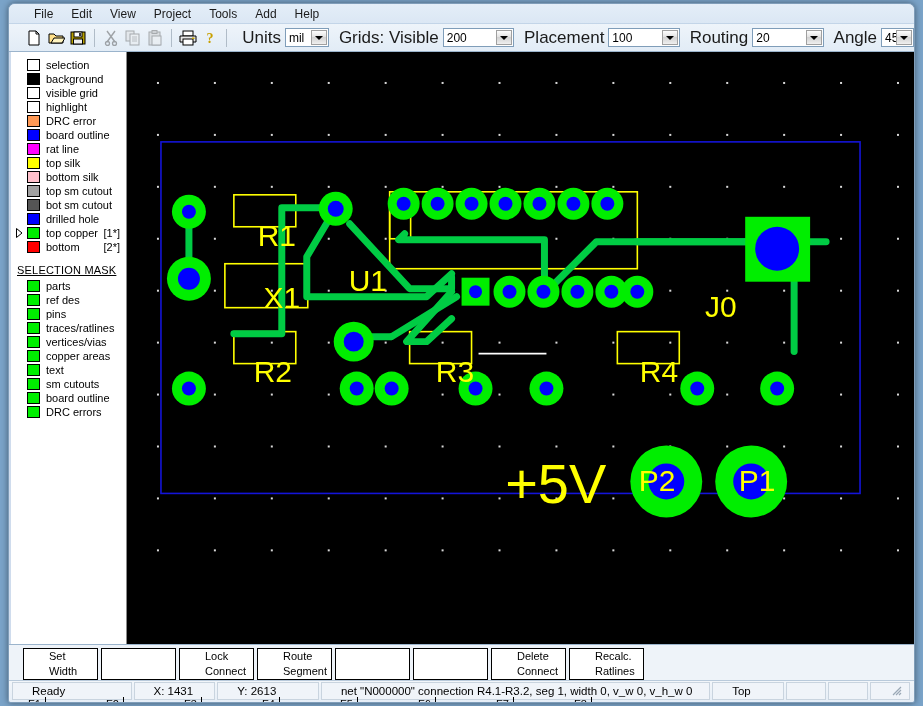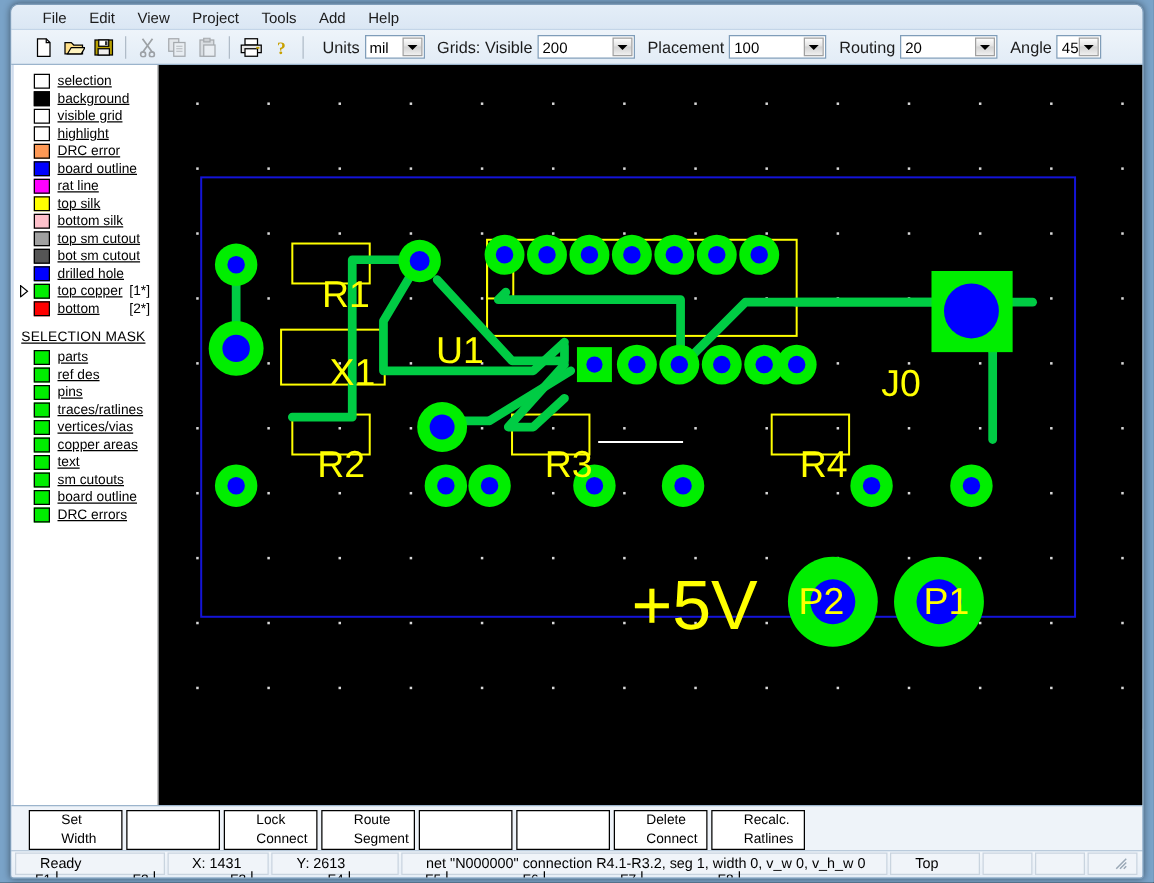--- a/index.html
+++ b/index.html
@@ -79,21 +79,21 @@
     border-bottom: 1px solid #9bb4cc;
     gap: 0px;
   }
   .tbtn {
     width: 24px; height: 22px;
     display: flex; align-items: center; justify-content: center;
     border: 1px solid transparent;
   }
   .tsep { width: 1px; height: 18px; background: #b0bcc8; margin: 0 5px; }
   .tlabel {
-    font-size: 13px; color: #1b1b1b; margin: 0 4px 0 10px; white-space: nowrap;
+    font-size: 17px; color: #1b1b1b; margin: 0 4px 0 10px; white-space: nowrap;
   }
   .combo {
     height: 19px; border: 1px solid #7f9db9; background: #fff;
     display: flex; align-items: center; position: relative;
     font-size: 12px; color: #000;
   }
   .combo .cval { padding: 0 3px; white-space: nowrap; overflow: hidden; }
   .combo .carrow {
     position: absolute; right: 1px; top: 1px; bottom: 1px; width: 16px;
     background: linear-gradient(to bottom,#fdfdfd,#e3e3e3 45%,#d2d2d2 50%,#efefef);
@@ -124,21 +124,21 @@
     display: flex; align-items: center; height: 14px; padding-left: 16px;
     position: relative;
   }
   .tri {
     position:absolute; left:5px; top:2px; width:7px;height:10px;
   }
   .swatch {
     width: 13px; height: 12px; border: 1px solid #000; flex: 0 0 13px;
     margin-right: 6px;
   }
-  .lname { white-space: nowrap; text-decoration: underline; }
+  .lname { white-space: nowrap; }
   .lnum { margin-left: auto; padding-right: 6px; white-space: nowrap; }
   .sm-title { margin: 10px 0 3px 6px; font-size: 11px; letter-spacing: 0.2px; text-decoration: underline; }
   .mask-row { display: flex; align-items: center; height: 14px; padding-left: 16px; }
   .mask-row .swatch { background: #00ee00; }
   .note { margin: 12px 0 0 6px; font-size: 11px; line-height: 14px; }
   
   #canvas-wrap {
     flex: 1 1 auto; position: relative; background: #000;
     border: none; overflow: hidden;
   }

